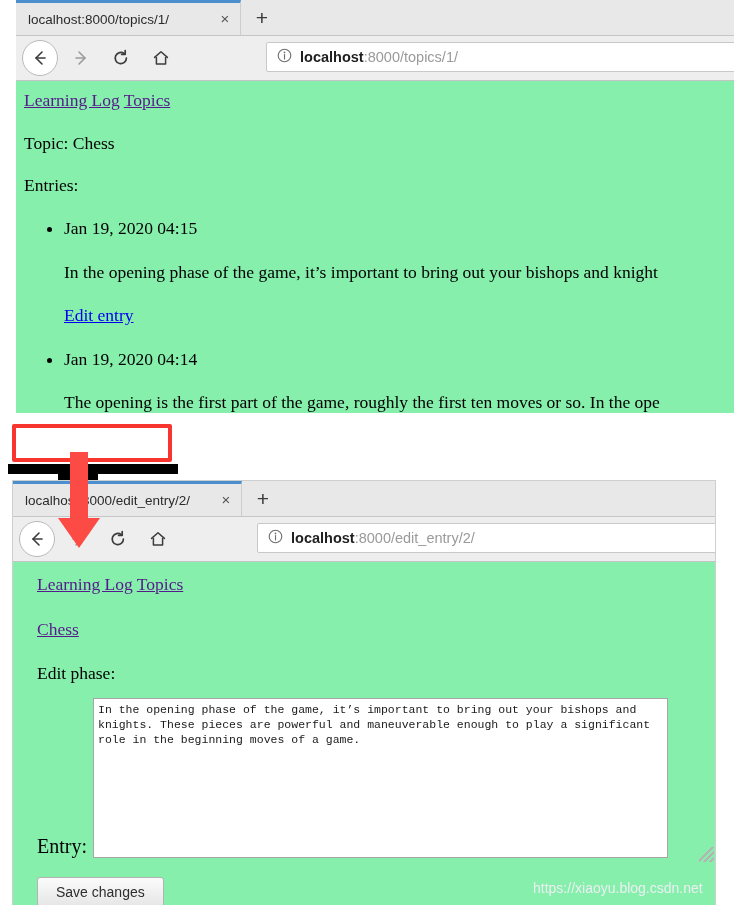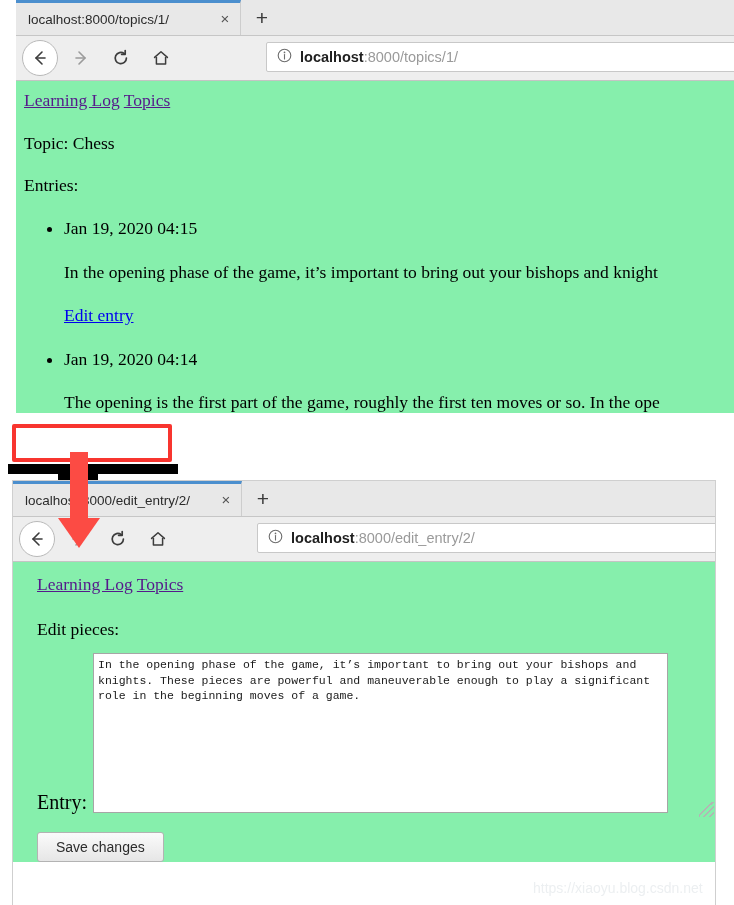--- a/index.html
+++ b/index.html
@@ -380,22 +380,25 @@
       <span class="url-text"><span class="url-host">localhost</span><span>:8000/edit_entry/2/</span></span>
     </div>
   </div>
 
   <div class="page" id="page2">
     <p class="navline">
       <a href="#">Learning Log</a>
       <a href="#">Topics</a>
     </p>
 
-
-    <p class="editlabel">Edit pieces:</p>
+    <p class="chessline">
+      <a href="#">Chess</a>
+    </p>
+
+    <p class="editlabel">Edit phase:</p>
 
     <div class="form-row">
       <span class="entry-label">Entry:</span>
       <textarea class="entry-textarea" style="">In the opening phase of the game, it’s important to bring out your bishops and knights. These pieces are powerful and maneuverable enough to play a significant role in the beginning moves of a game.</textarea>
       <span class="resize-grip"></span>
     </div>
 
     <button class="save-btn">Save changes</button>
   </div>
 </div>

